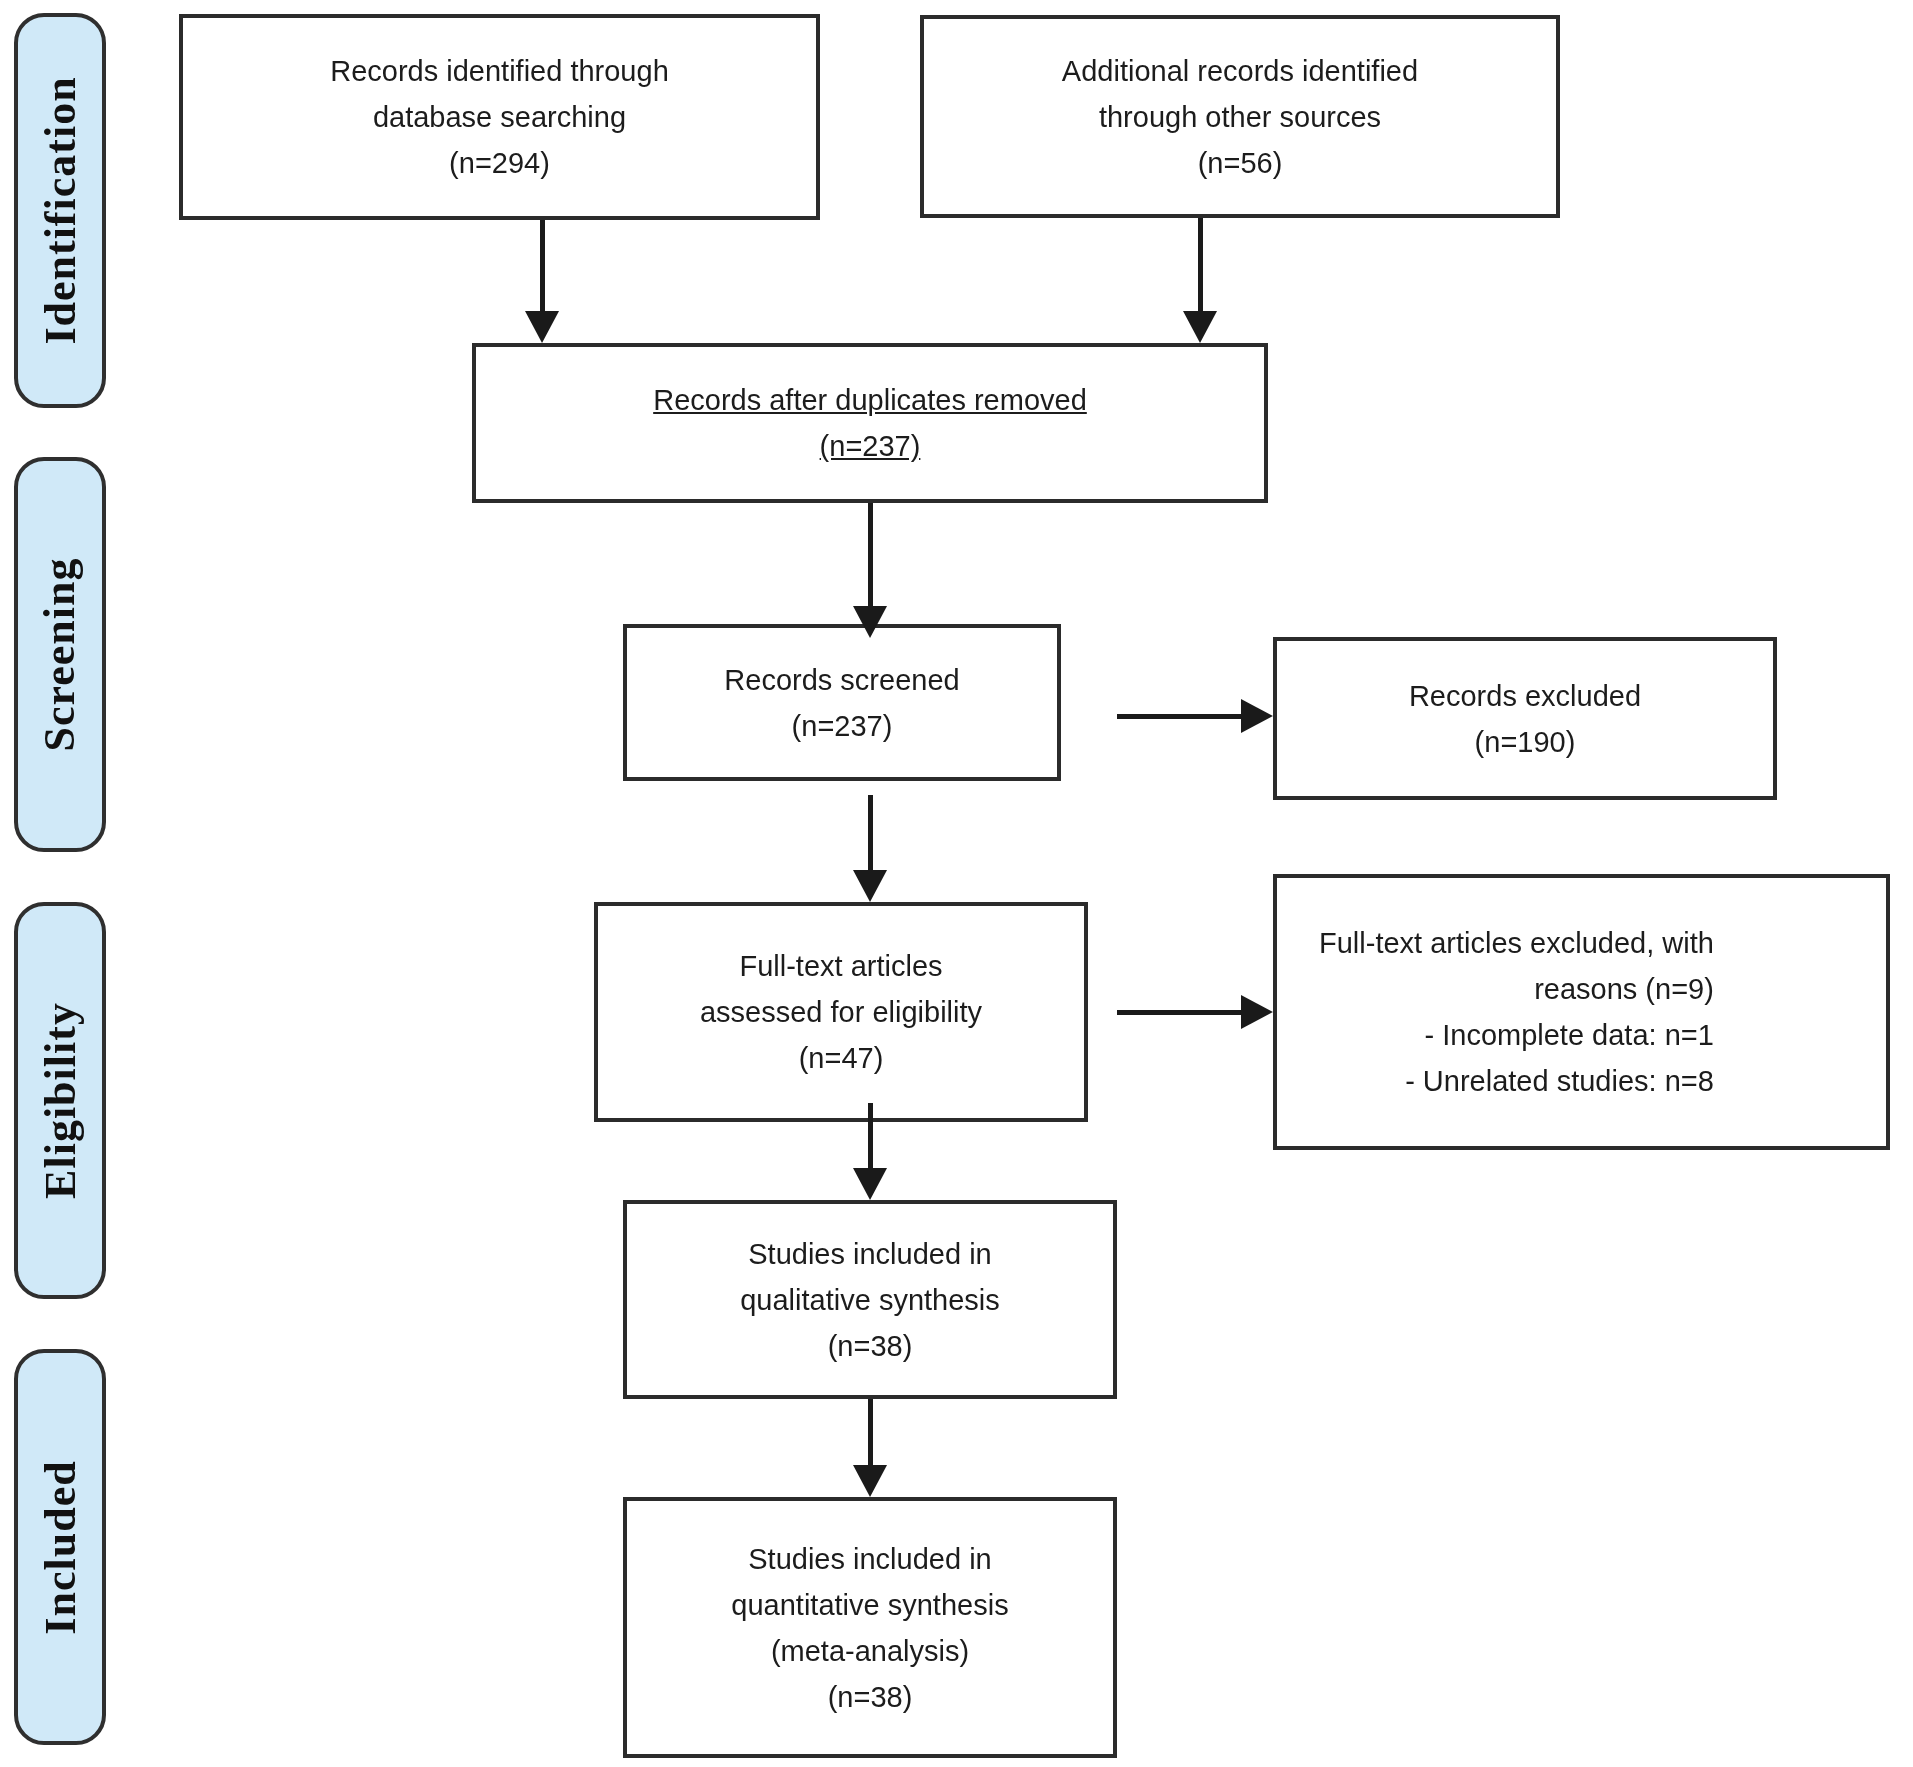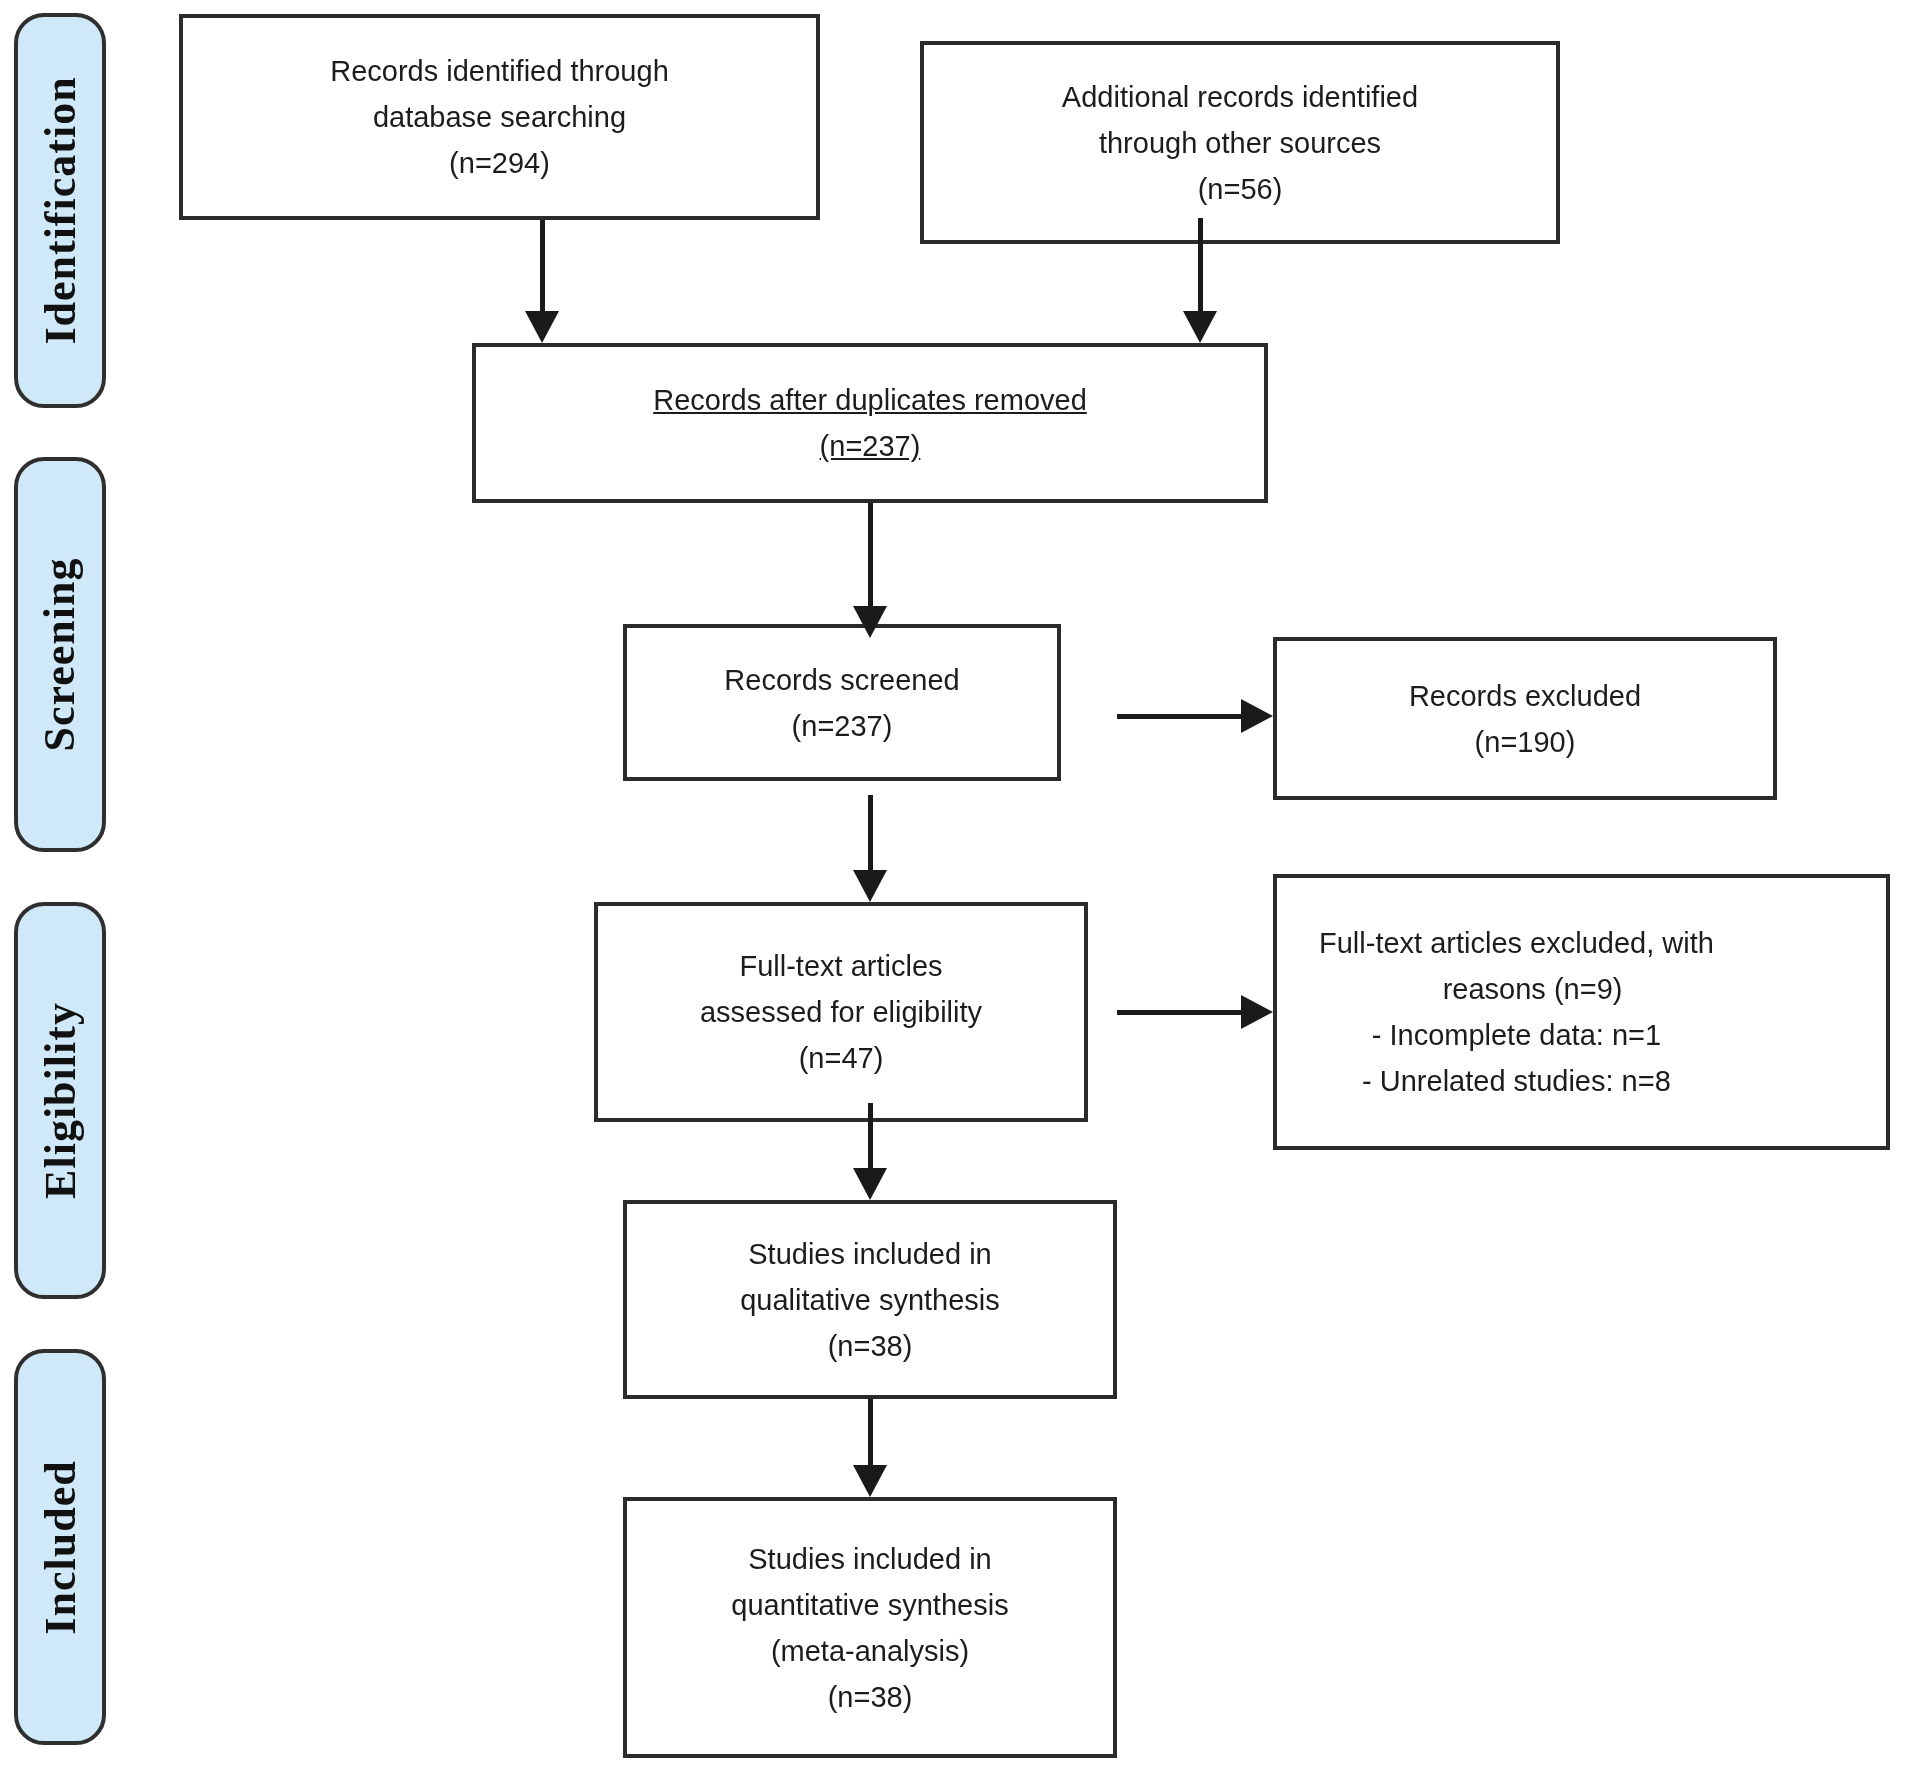--- a/index.html
+++ b/index.html
@@ -60,21 +60,21 @@
     white-space: pre-line;
     text-align: center;
     font-size: 29px;
     line-height: 46px;
     color: var(--text);
   }
   .fbox.align-left {
     justify-content: flex-start;
   }
   .fbox.align-left .fbox-text {
-    text-align: center;
+    text-align: right;
     padding-left: 42px;
     padding-right: 16px;
   }
   
   .arrow-line-v {
     position: absolute;
     width: 5px;
     background: var(--arrow);
   }
   .arrow-line-h {
@@ -116,21 +116,21 @@
   <div class="stage" style="top:1349px; height:396px;">
     <span class="stage-label">Included</span>
   </div>
 
   <div class="fbox" style="left:179px; top:14px; width:641px; height:206px;">
     <div class="fbox-text">Records identified through
 database searching
 (n=294)</div>
   </div>
 
-  <div class="fbox" style="left:920px; top:15px; width:640px; height:203px;margin-top:26px;">
+  <div class="fbox" style="left:920px; top:15px; width:640px; height:203px;">
     <div class="fbox-text">Additional records identified
 through other sources
 (n=56)</div>
   </div>
 
   <div class="fbox" style="left:472px; top:343px; width:796px; height:160px;text-decoration:underline;">
     <div class="fbox-text">Records after duplicates removed
 (n=237)</div>
   </div>
 

